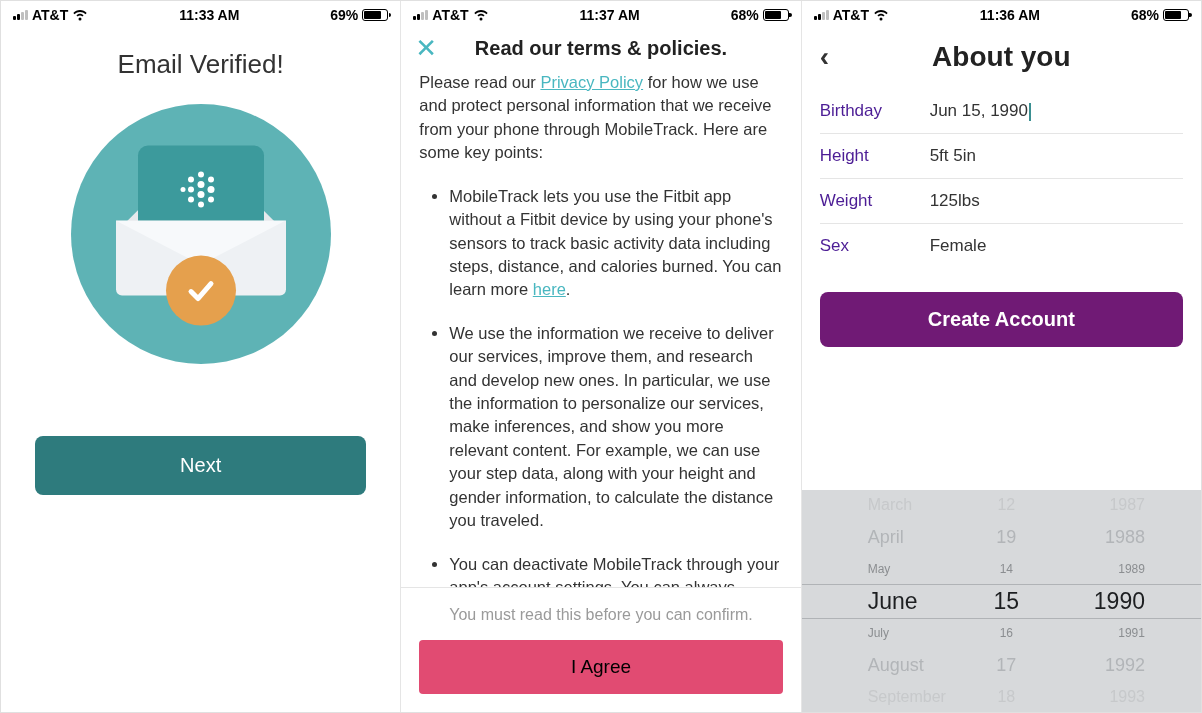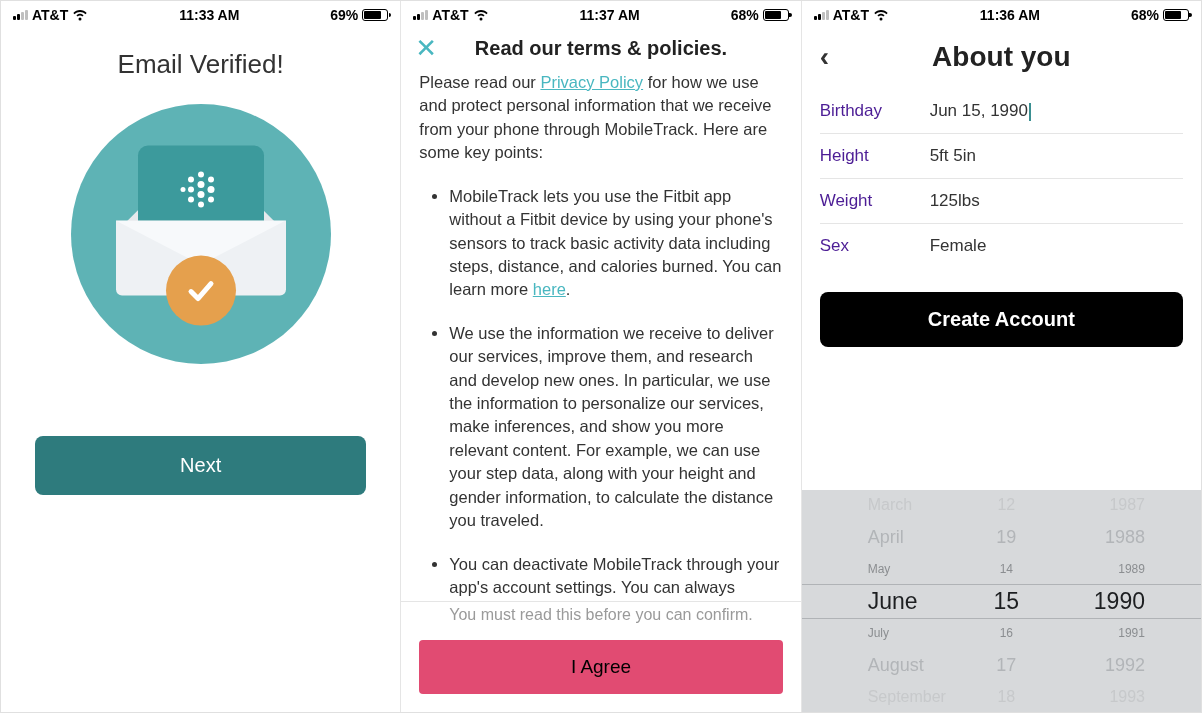--- a/index.html
+++ b/index.html
@@ -35,33 +35,33 @@
   .g-check svg{display:block;}
   .s1-btn{margin:72px 34px 0;background:#2e7b7d;border-radius:8px;color:#fff;text-align:center;padding:18px 0;font-size:20px;font-weight:500;cursor:pointer;}
   
   .s2-head{display:flex;align-items:center;padding:8px 14px 4px;}
   .s2-close{color:#49b7c0;font-size:26px;line-height:1;cursor:pointer;width:30px;}
   .s2-title{flex:1;text-align:center;font-size:20px;font-weight:700;color:#222;margin-left:-30px;}
   .s2-body{padding:6px 18px 0;font-size:16.5px;line-height:1.42;color:#333;overflow-y:auto;flex:1;}
   .s2-body a{color:#49b7c0;text-decoration:underline;}
   .s2-body ul{padding-left:30px;margin-top:10px;}
   .s2-body li{margin-bottom:10px;margin-top:20px;}
-  .s2-foot{border-top:1px solid #e5e5e5;padding:4px 18px 18px;text-align:center;}
+  .s2-foot{border-top:1px solid #e5e5e5;padding:18px 18px 18px;text-align:center;}
   .s2-note{color:#9a9a9a;font-size:16px;margin-bottom:16px;}
   .s2-btn{background:#e14b72;color:#000000;border-radius:4px;padding:16px 0;font-size:19px;cursor:pointer;}
   
   .s3-head{display:flex;align-items:center;padding:14px 18px 8px;}
   .s3-back{font-size:28px;font-weight:600;cursor:pointer;width:30px;line-height:1;}
   .s3-title{flex:1;text-align:center;font-size:28px;font-weight:600;color:#222;margin-left:-30px;}
   .s3-form{padding:8px 18px 0;}
   .s3-row{display:flex;align-items:center;border-bottom:1px solid #e5e5e5;padding:12px 0;}
   .s3-label{width:110px;font-size:17px;color:#4c1d95;}
   .s3-val{font-size:17px;color:#333;}
   .s3-cursor{display:inline-block;width:2px;height:18px;background:#3a8f91;vertical-align:middle;margin-left:1px;}
-  .s3-btn{margin:24px 18px 0;background:#000000;border-radius:8px;color:#fff;text-align:center;padding:16px 0;font-size:20px;font-weight:600;cursor:pointer;}
+  .s3-btn{margin:24px 18px 0;background:#701a75;border-radius:8px;color:#fff;text-align:center;padding:16px 0;font-size:20px;font-weight:600;cursor:pointer;}
   .s3-picker{position:absolute;left:0;right:0;bottom:0;height:222px;background:#d7d9db;overflow:hidden;}
   .picker-cols{position:absolute;inset:0;display:flex;padding:0 26px;align-items:center;}
   .col{flex:1;text-align:center;}
   .col.month{text-align:left;padding-left:40px;}
   .col.year{text-align:right;padding-right:30px;}
   .row{font-size:12px;color:#8b8e91;height:32px;line-height:32px;}
   .row.sel{color:#1d1f21;font-size:23px;font-weight:400;}
   .row.far{color:#b2b5b8;font-size:18px;}
   .row.edge{color:#c7c9cb;font-size:16px;}
   .picker-line{position:absolute;left:0;right:0;height:1px;background:#b0b3b6;}

